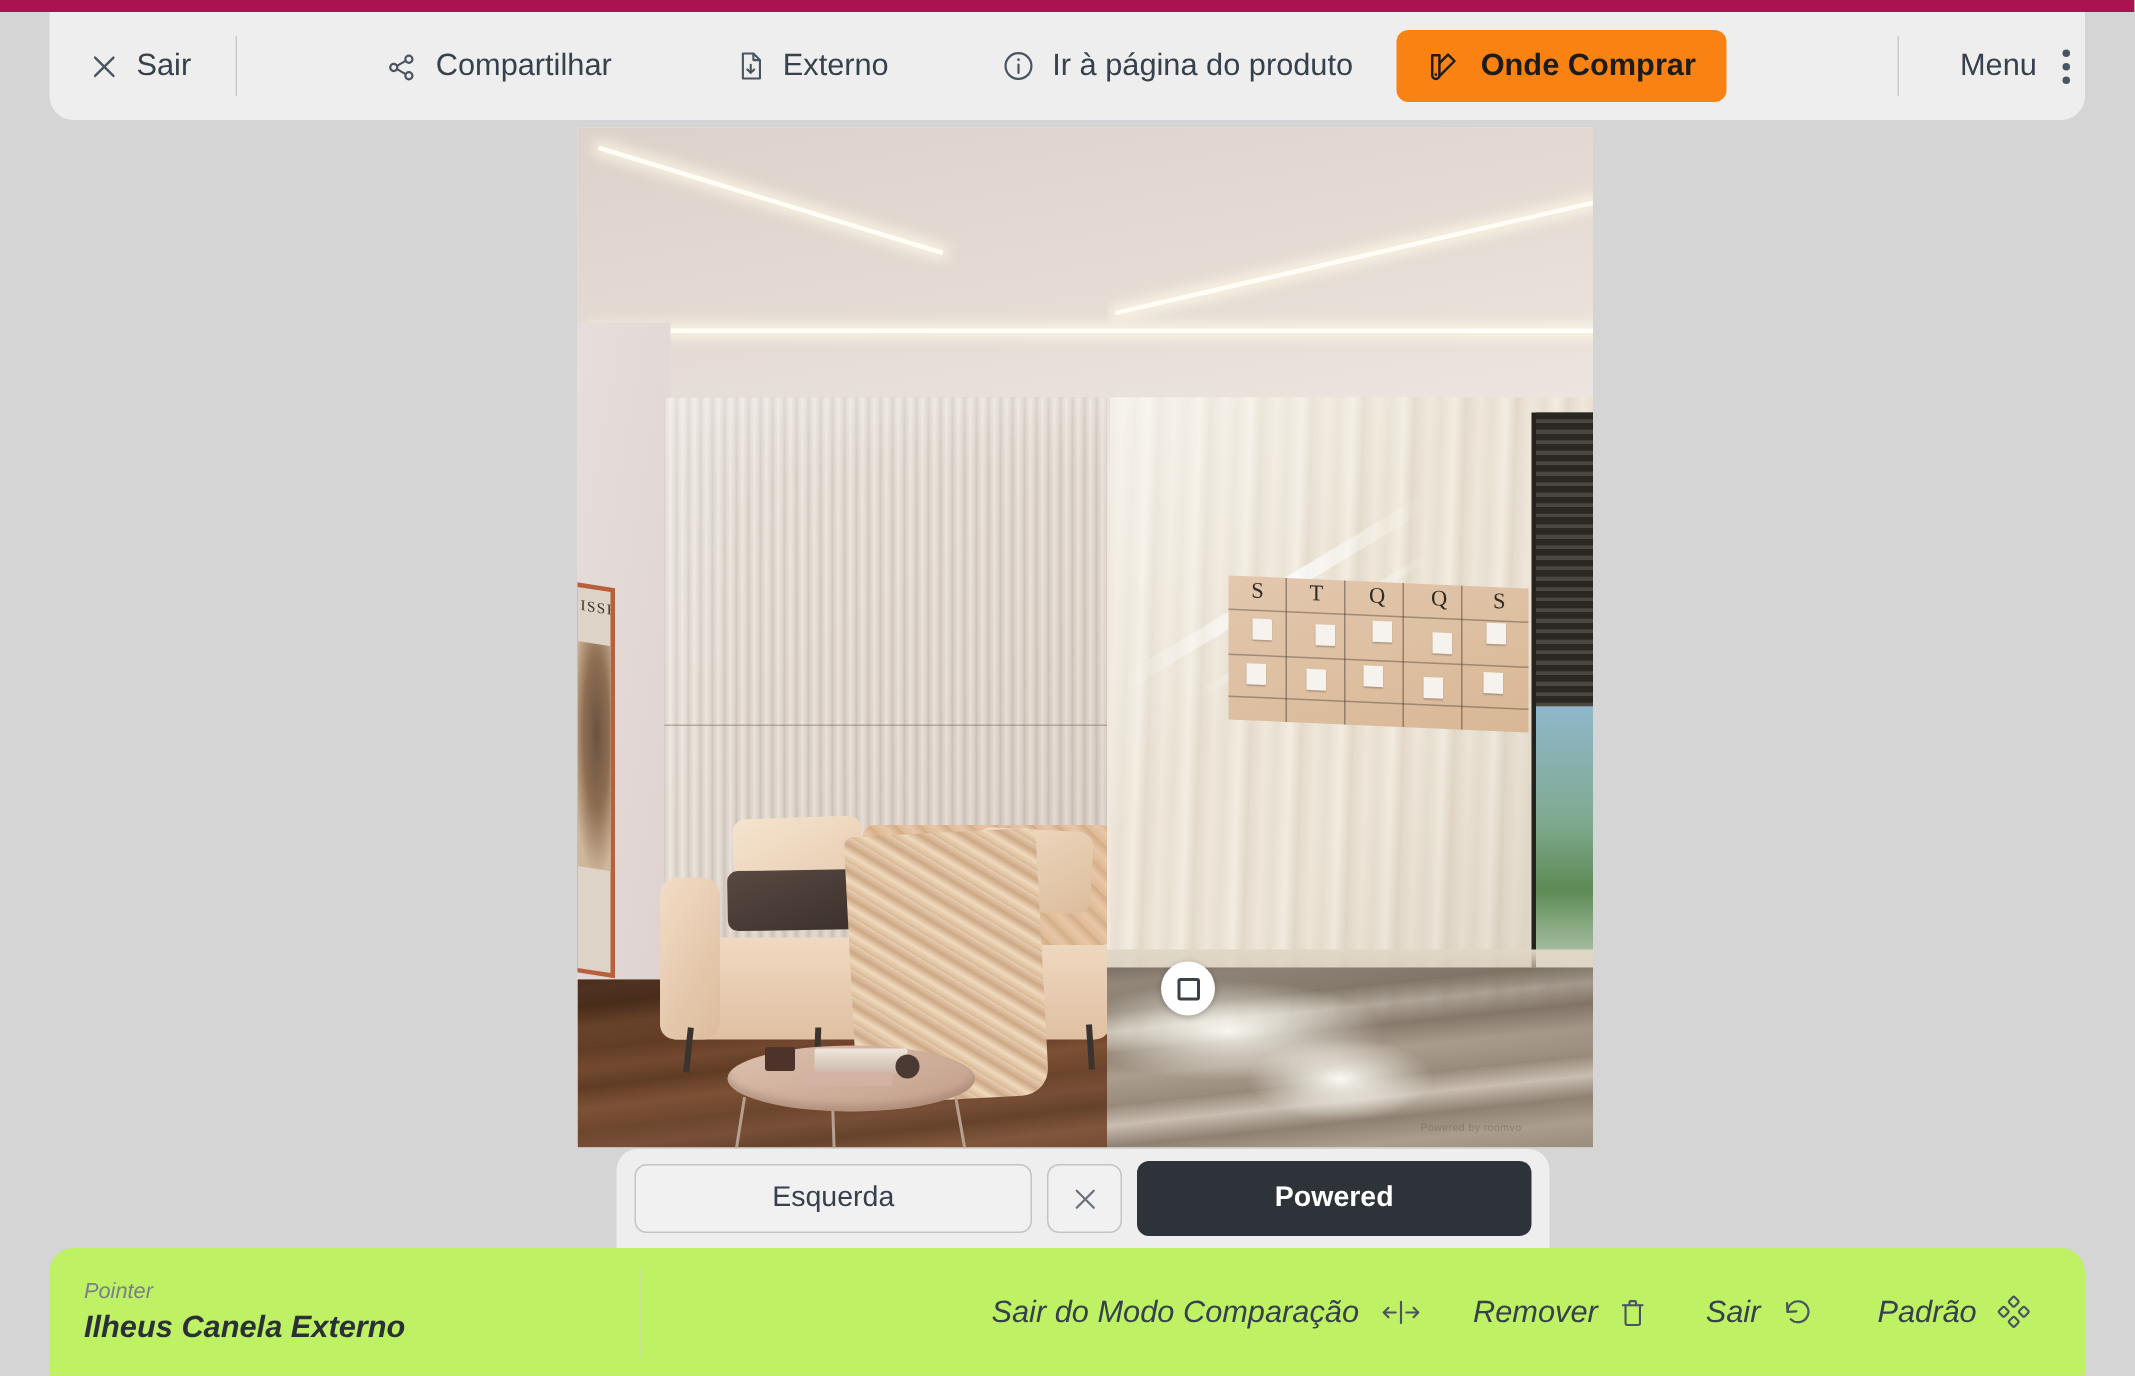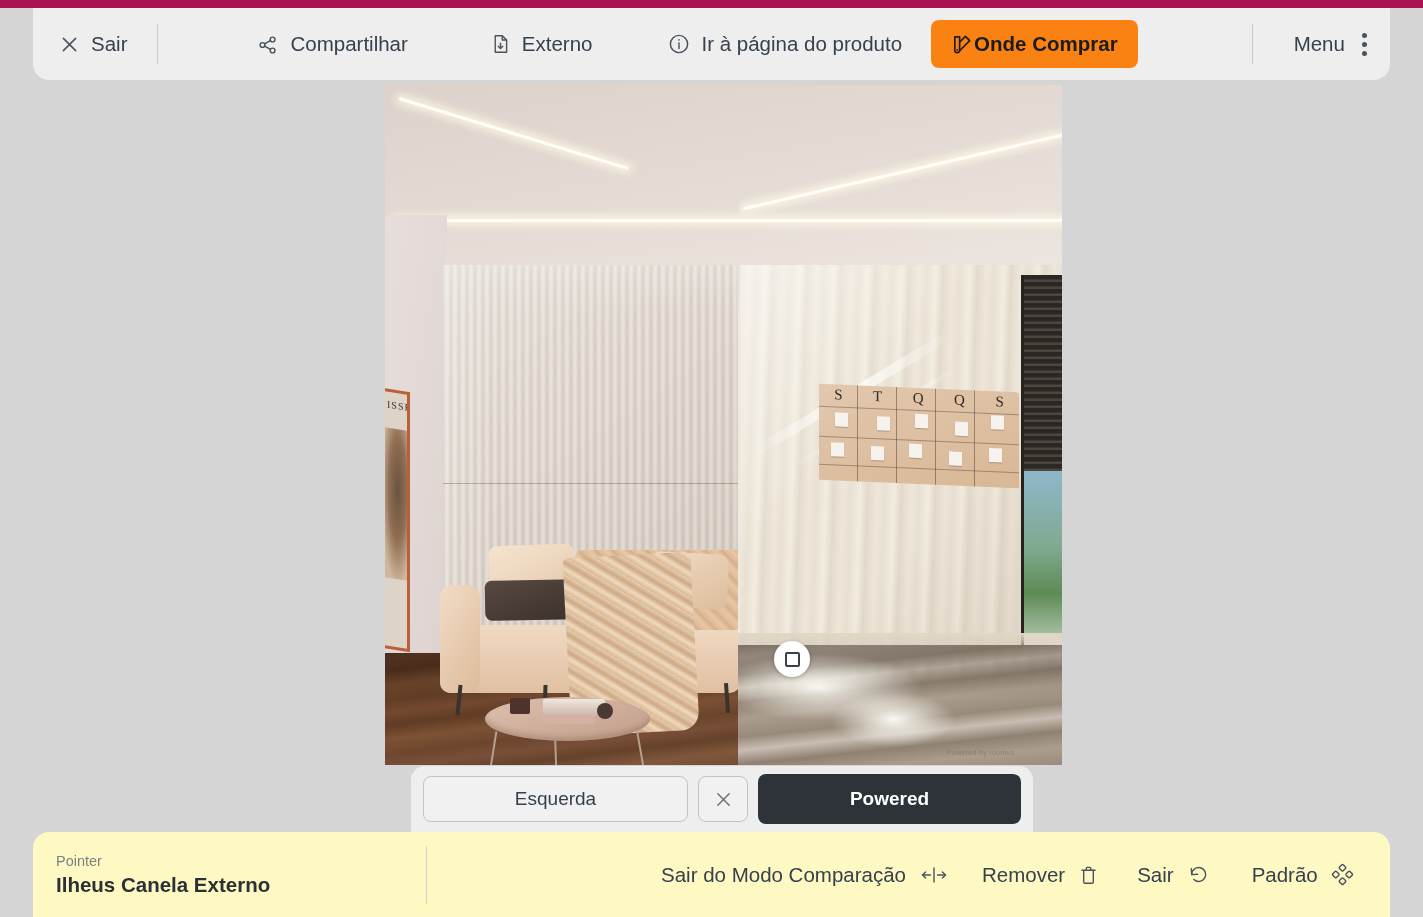--- a/index.html
+++ b/index.html
@@ -60,20 +60,21 @@
     margin-left: 29px;
     background: #f98213;
     color: #1c1c1c;
     font-weight: bold;
     font-size: 20.5px;
     border-radius: 8px;
     height: 48px;
     padding: 0 20px;
     display: flex;
     align-items: center;
+    gap: 13px;
     cursor: pointer;
     border: none;
   }
 
   #tb-sep-2 {
     width: 1px; height: 40px; background: #c9c9c9;
     margin-left: 114px;
   }
   #menu-button { margin-left: 41px; gap: 17px; }
 
@@ -465,25 +466,26 @@
     font-size: 20px;
     letter-spacing: -0.5px;
   }
 
   
   #bottom-bar {
     position: absolute;
     bottom: 0; left: 33px;
     width: 1357px;
     height: 85px;
-    background: #fef9c3;
+    background: #bef264;
     border-top-left-radius: 16px;
     border-top-right-radius: 16px;
     display: flex;
     align-items: center;
+    font-style: italic;
   }
   #product-info { margin-left: 23px; width: 370px; }
   #product-label { font-size: 14.5px; color: #7b8085; margin-bottom: 4px; }
   #product-name { font-size: 20.5px; color: #2b3036; font-weight: bold; }
   #bb-sep {
     width: 1px; height: 58px; background: #d2d2d2;
   }
   .bb-action {
     display: flex; align-items: center; gap: 13px;
     color: #37414d; font-size: 20.5px;

